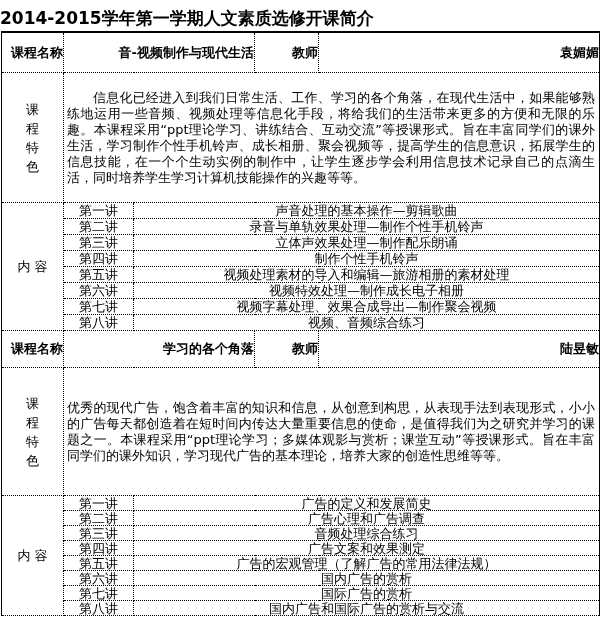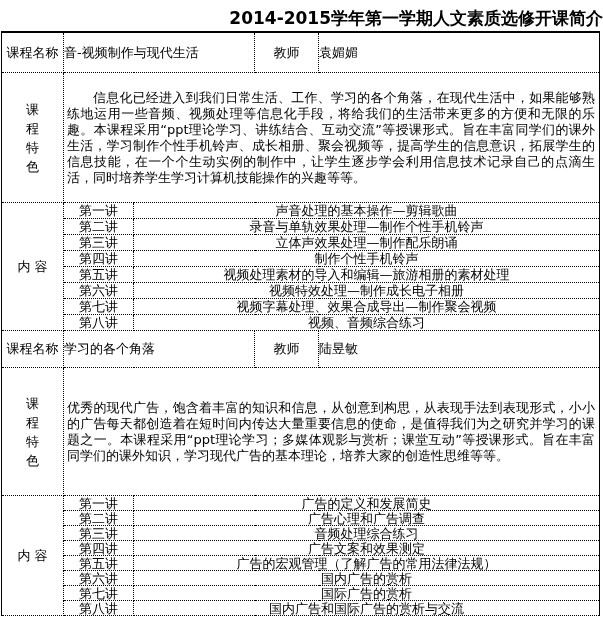--- a/index.html
+++ b/index.html
@@ -9,21 +9,21 @@
     font-family: "DejaVu Sans", "Liberation Sans", sans-serif;
     color: #000;
   }
   .page {
     width: 603px;
     height: 623px;
     overflow: hidden;
     background: #fff;
   }
   .doc-title {
-    text-align: right;
+    text-align: left;
     font-weight: bold;
     font-size: 17px;
     line-height: 22px;
     padding-top: 7px;
     height: 31px;
     box-sizing: border-box;
     white-space: nowrap;
   }
   table.course-table {
     border-collapse: collapse;
@@ -36,33 +36,33 @@
     border-bottom: 1px dotted #000;
   }
   table.course-table td {
     border: 1px dotted #000;
     padding: 0;
     overflow: hidden;
     font-size: 13px;
     vertical-align: middle;
   }
   td.hd {
-    font-weight: normal;
-    text-align: center;
+    font-weight: bold;
+    text-align: right;
     white-space: nowrap;
   }
   td.vlabel {
     text-align: center;
     white-space: pre-line;
     line-height: 19px;
     font-size: 14px;
   }
   td.course-name, td.teacher-name {
-    font-weight: normal;
-    text-align: left;
+    font-weight: bold;
+    text-align: right;
     white-space: nowrap;
   }
   td.features {
     vertical-align: middle;
   }
   .features-text {
     padding: 1px 4px 1px 3px;
     line-height: 16px;
     text-align: justify;
     text-justify: inter-character;

